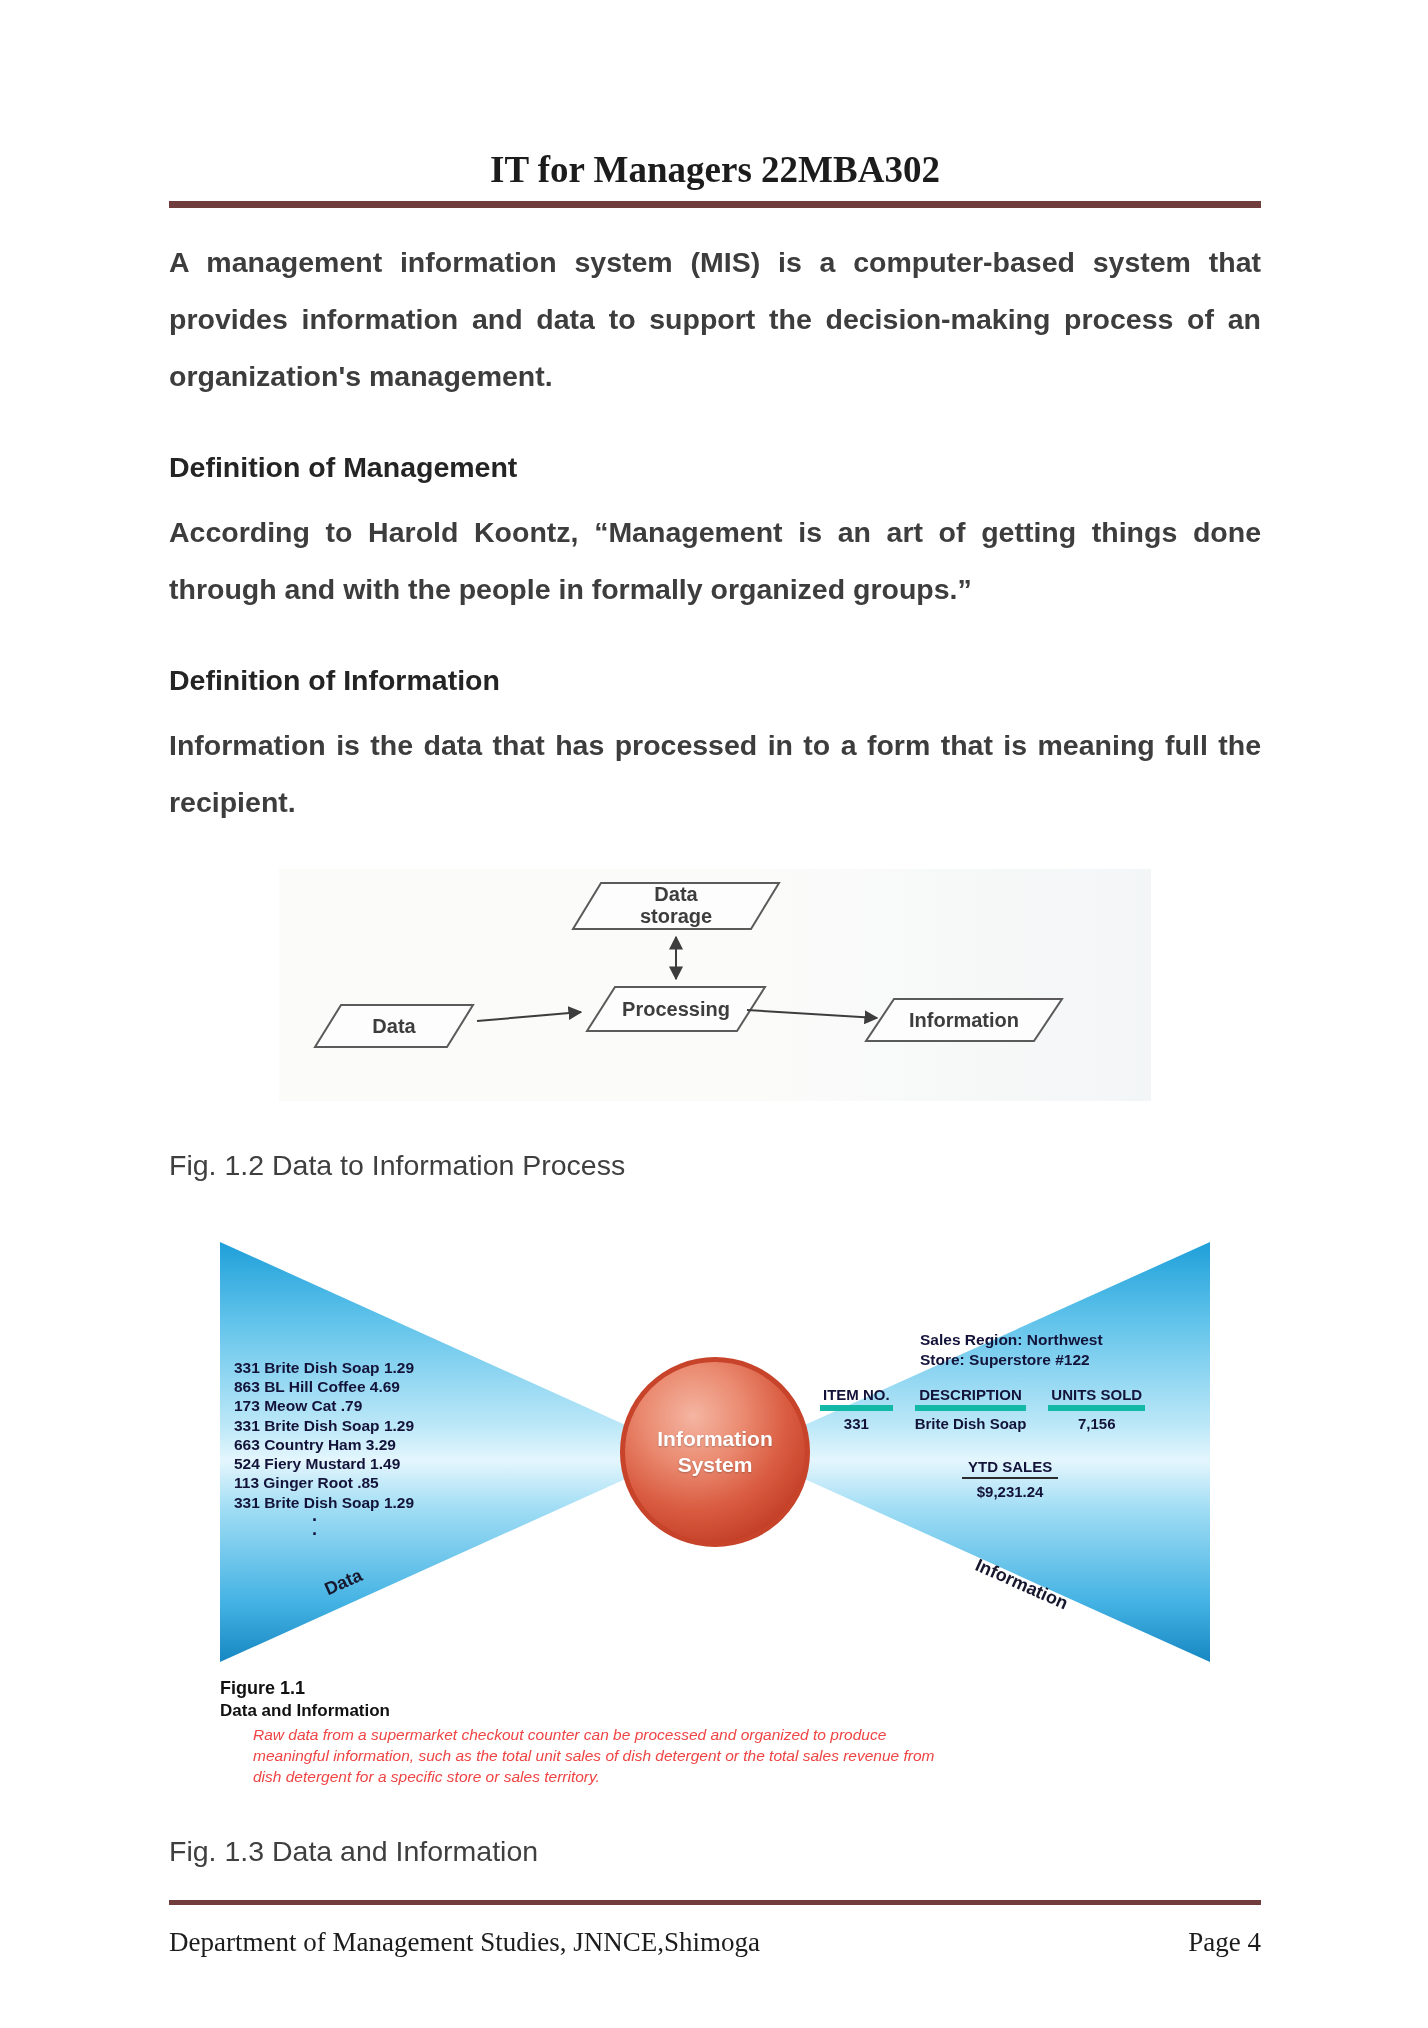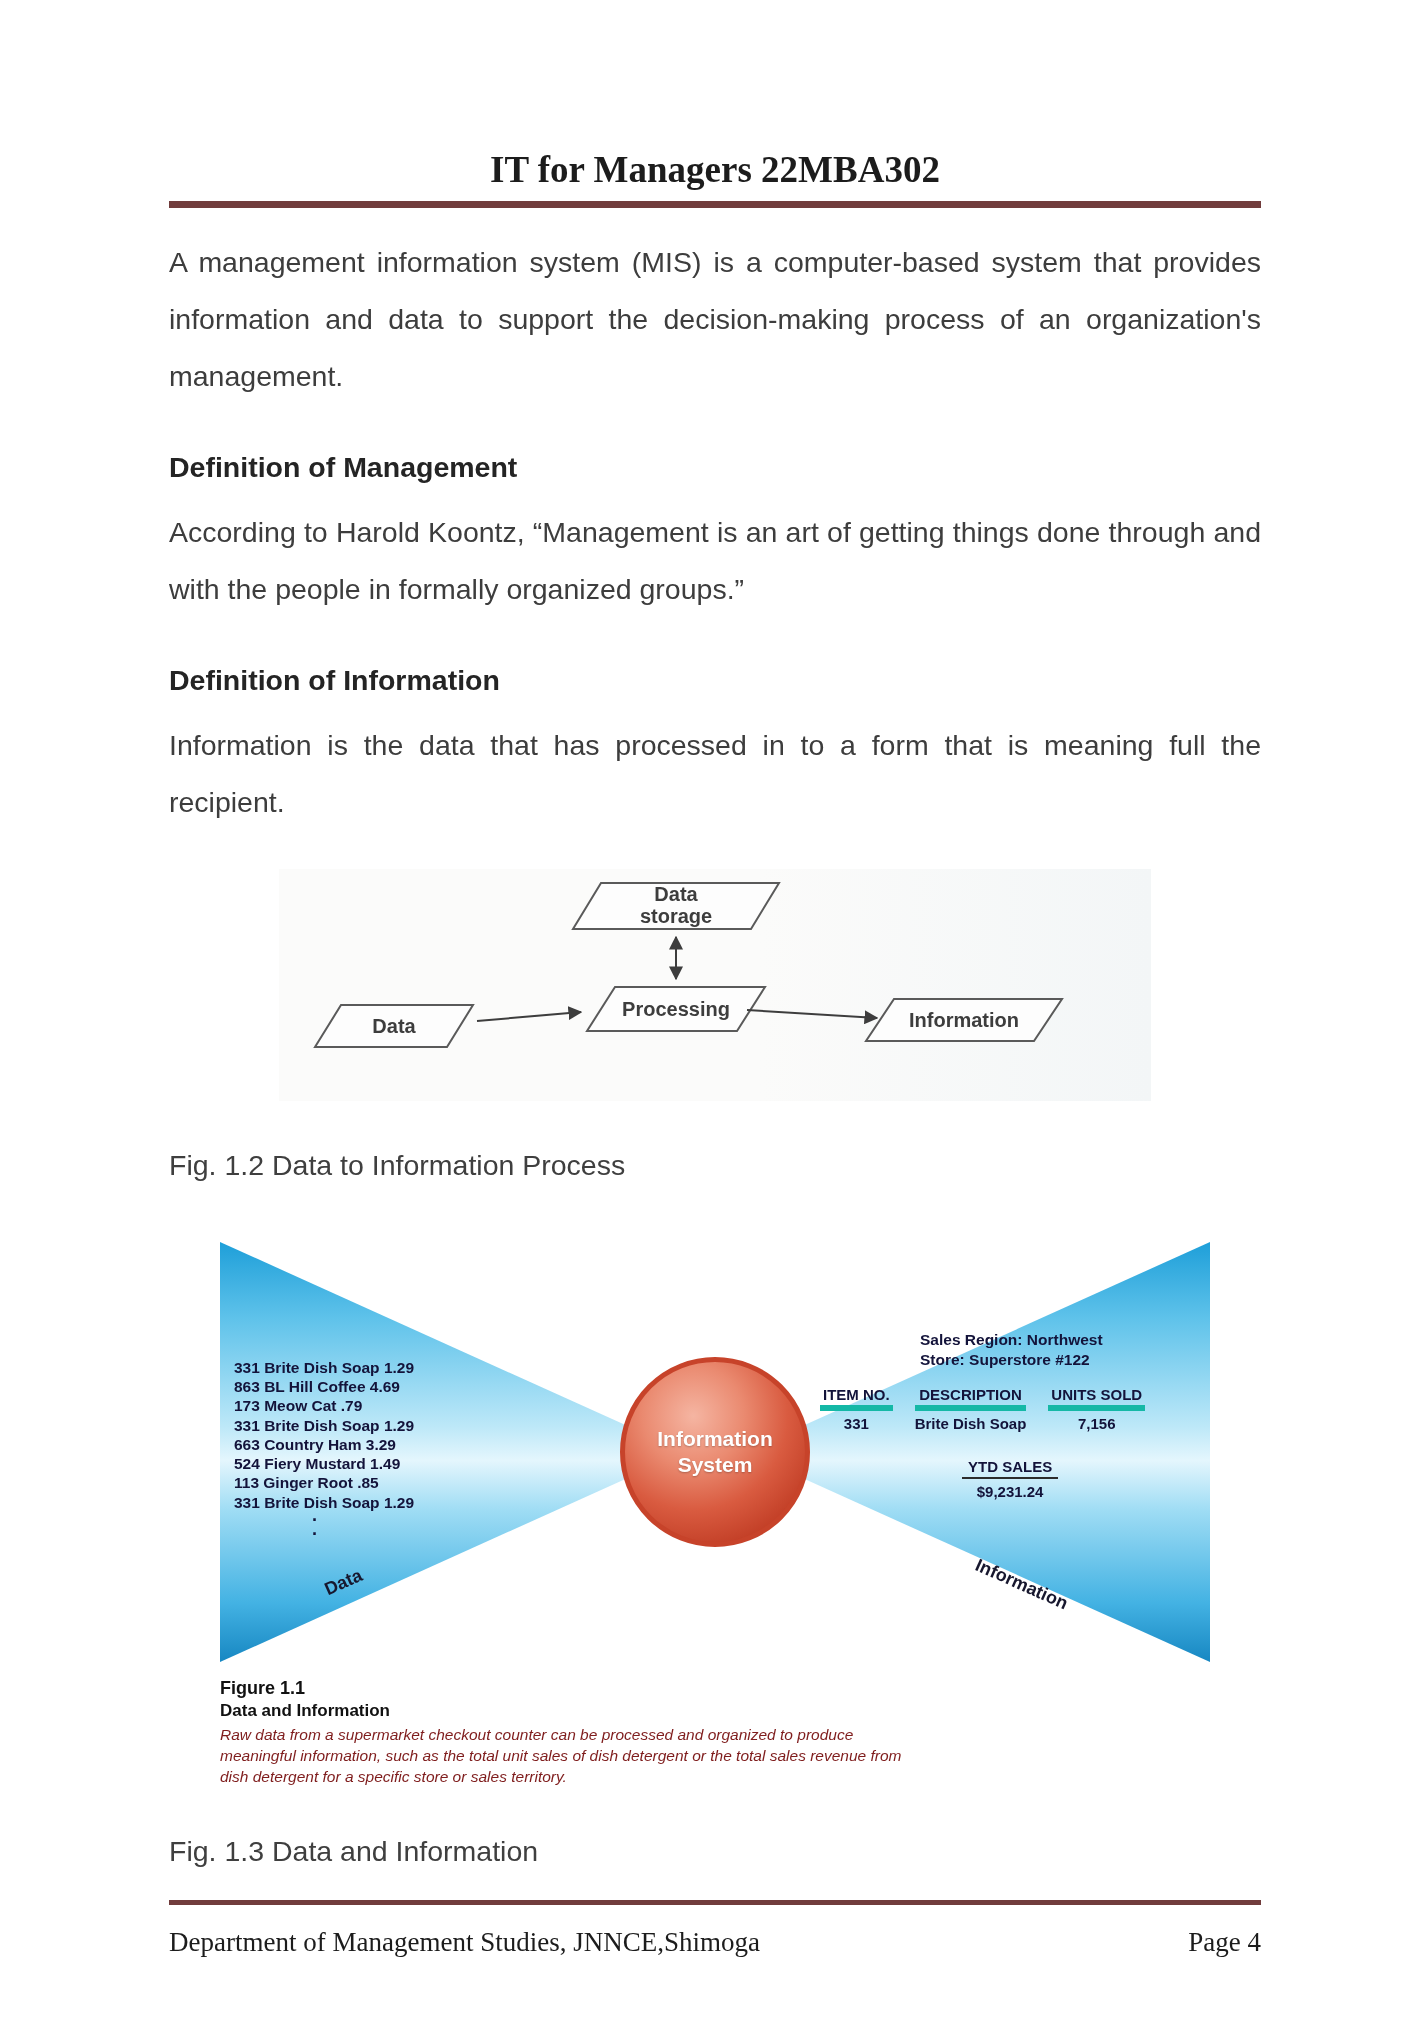--- a/index.html
+++ b/index.html
@@ -29,20 +29,21 @@
     border-top: 5px solid #713c3c;
     border-bottom: 2px solid #713c3c;
   }
 
   .body-para {
     font-size: 28.5px;
     line-height: 2.0;
     text-align: justify;
     margin-top: 26px;
     color: #3d3d3d;
+    font-weight: bold;
   }
   .def-heading {
     font-size: 28.5px;
     font-weight: bold;
     color: #242424;
     margin-top: 46px;
   }
   .after-heading { margin-top: 20px; }
 
   
@@ -148,21 +149,22 @@
 
   .fig13-capblock { margin-top: 16px; color: #111111; }
   .fig13-label { font-size: 18px; font-weight: bold; }
   .fig13-title { font-size: 17px; font-weight: bold; margin-top: 2px; }
   .fig13-desc {
     font-style: italic;
     font-size: 15.5px;
     line-height: 1.34;
     width: 690px;
     margin-top: 4px;
-    color: #7f1d1d;
+    color: #ef4444;
+    margin-left: 33px;
   }
 
   
   .footer {
     position: absolute;
     left: 169px; right: 167px; bottom: 70px;
   }
   .footer-rule {
     height: 2px;
     border-top: 4px solid #713c3c;

